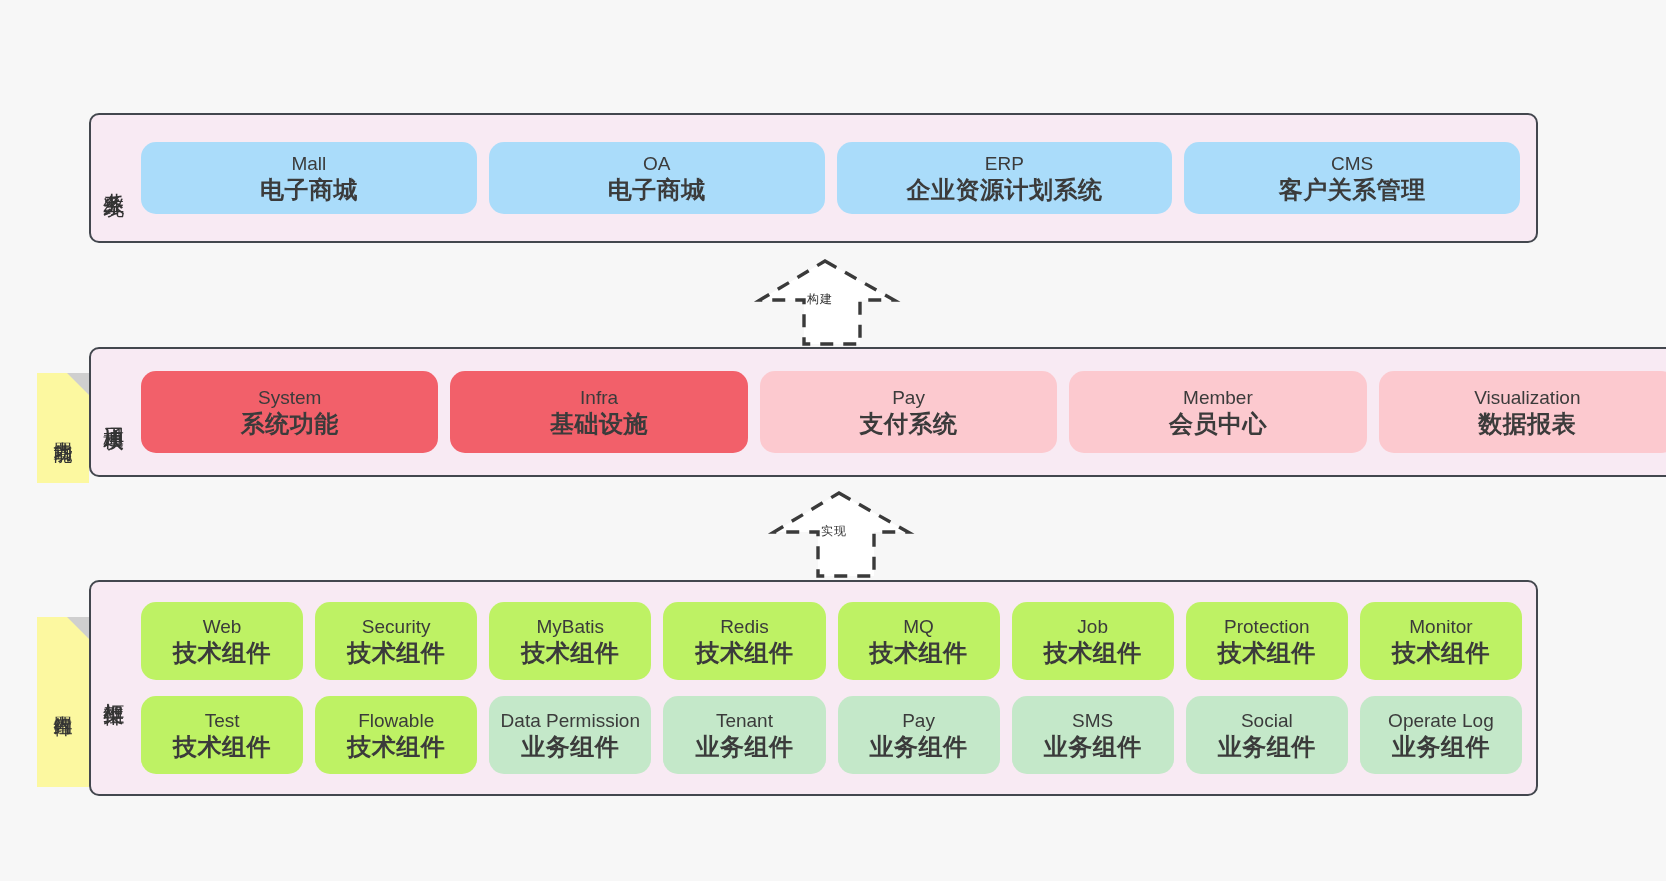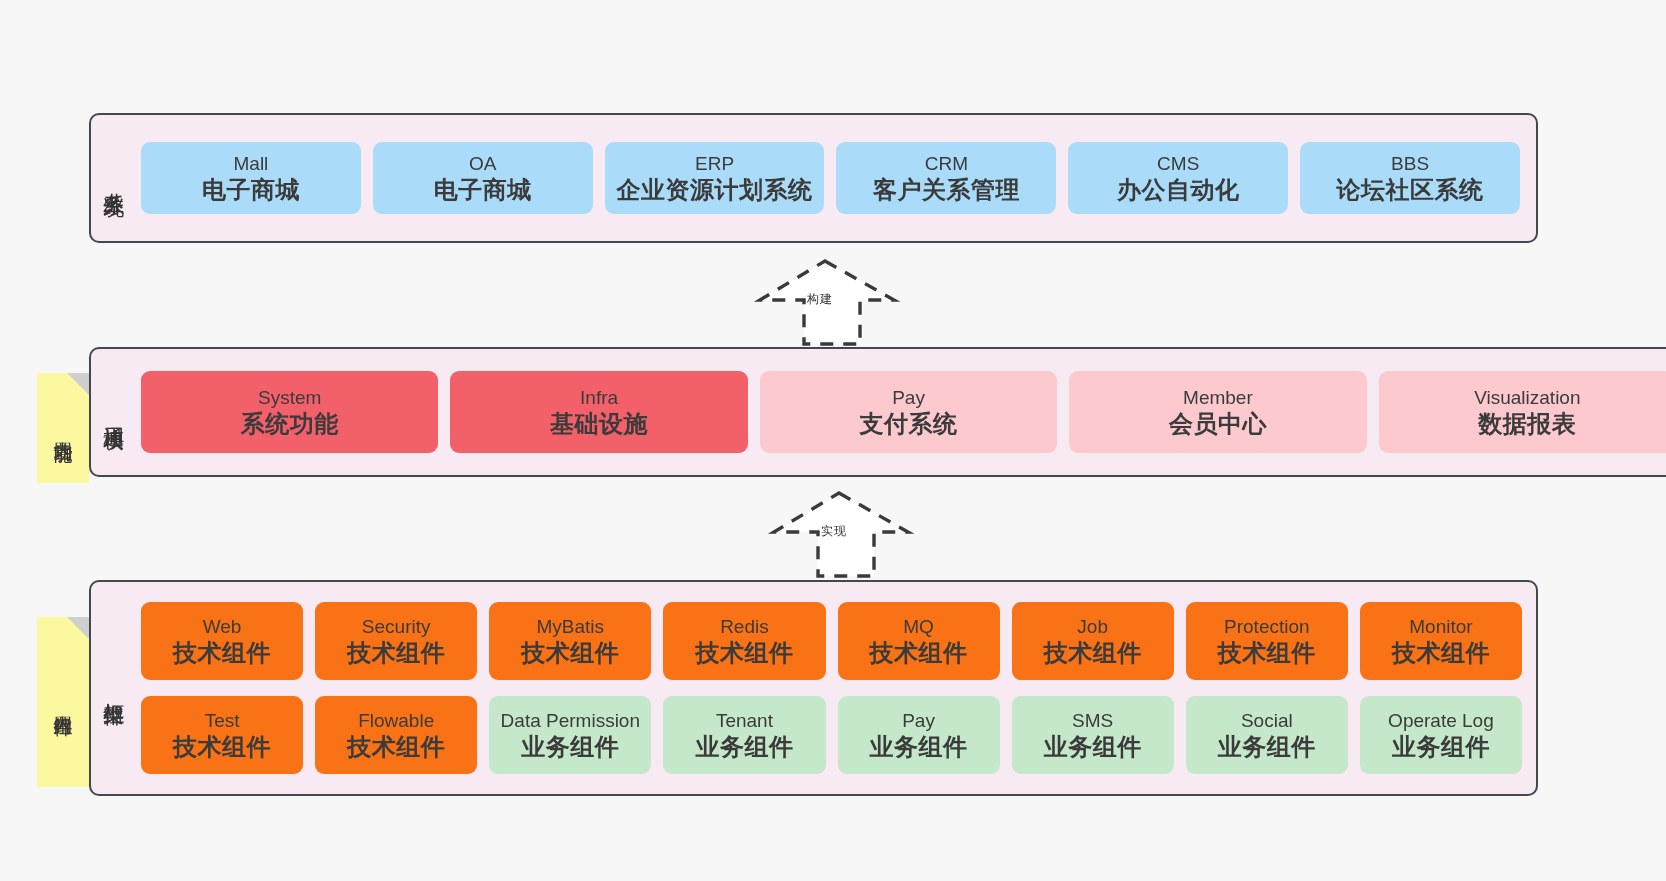--- a/index.html
+++ b/index.html
@@ -60,21 +60,21 @@
   .row {
     display: flex;
     flex-direction: row;
     gap: 12px;
     width: 100%;
   }
 
   
   .card {
     flex: 1 1 0;
-    border-radius: 9px;
+    border-radius: 15px;
     display: flex;
     flex-direction: column;
     align-items: center;
     justify-content: center;
     text-align: right;
     box-sizing: border-box;
     padding: 0 4px;
     line-height: 1.22;
   }
   .card .en {
@@ -85,21 +85,21 @@
   .card .cn {
     font-size: 24px;
     color: #3b3b3b;
     letter-spacing: 0.5px;
     font-weight: bold;
   }
 
   .c-blue        { background: #aadcfa; }
   .c-red-strong  { background: #f2606a; }
   .c-red-light   { background: #fcc9cf; }
-  .c-green-dark  { background: #f97316; }
+  .c-green-dark  { background: #bef264; }
   .c-green-light { background: #c4e8c9; }
 
   
   #layer-business { left: 89px;  top: 113px; width: 1449px; height: 130px; }
   #layer-modules  { left: 89px;  top: 347px; width: 1603px; height: 130px; }
   #layer-frame    { left: 89px;  top: 580px; width: 1449px; height: 216px; }
 
   #layer-business .layer-body { padding-right: 16px; }
   #layer-business .card { height: 72px; }
   #layer-modules  .card { height: 82px; }
@@ -170,30 +170,22 @@
         </div>
         <div class="card c-blue">
           <span class="en">OA</span>
           <span class="cn">电子商城</span>
         </div>
         <div class="card c-blue">
           <span class="en">ERP</span>
           <span class="cn">企业资源计划系统</span>
         </div>
         <div class="card c-blue">
-          <span class="en">CRM</span>
+          <span class="en">CMS</span>
           <span class="cn">客户关系管理</span>
-        </div>
-        <div class="card c-blue">
-          <span class="en">CMS</span>
-          <span class="cn">办公自动化</span>
-        </div>
-        <div class="card c-blue">
-          <span class="en">BBS</span>
-          <span class="cn">论坛社区系统</span>
         </div>
       </div>
     </div>
   </div>
 
   <svg class="arrow-svg" id="arrow-build" width="150" height="90" viewBox="0 0 150 90">
     <path class="arrow-path" d="M 73 3 L 142 42 L 108 42 L 108 86 L 52 86 L 52 42 L 8 42 Z"></path>
   </svg>
   <div class="arrow-label" id="label-build">构建</div>
 

